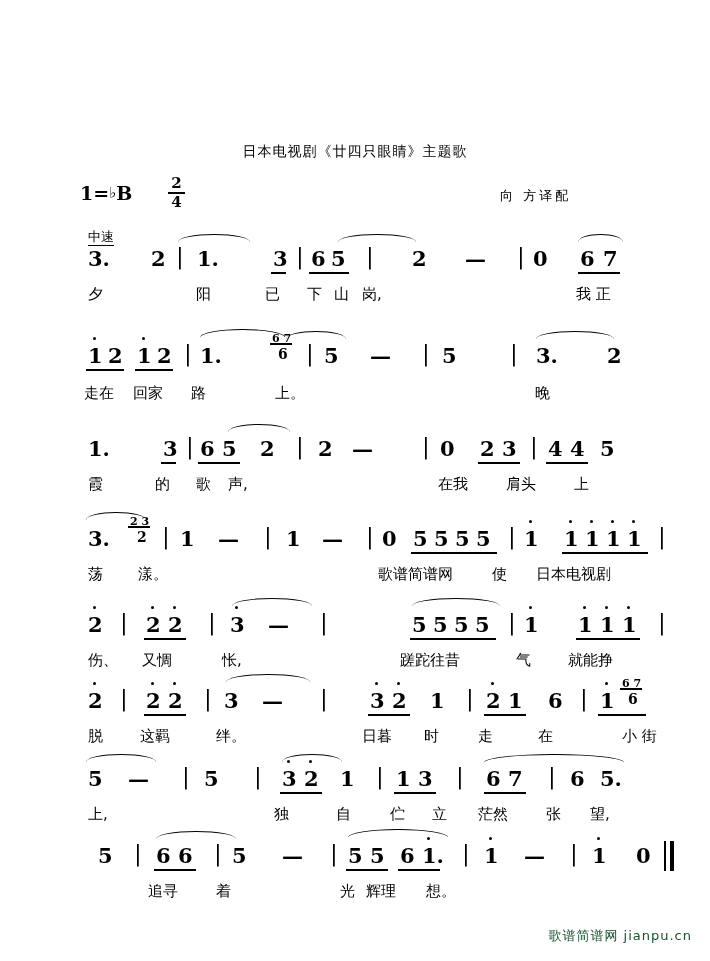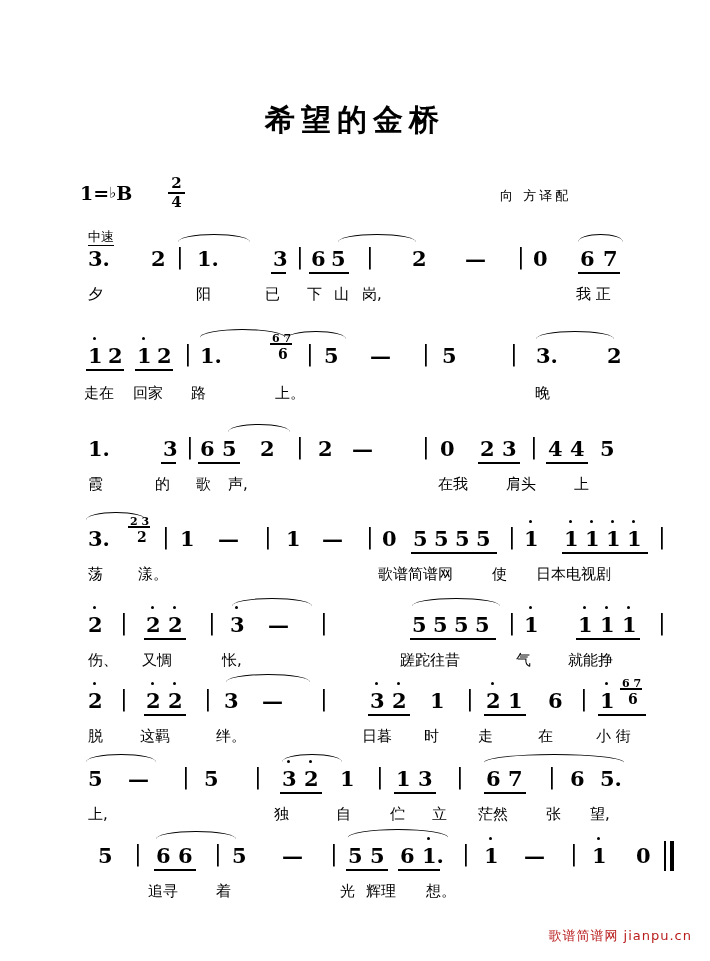--- a/index.html
+++ b/index.html
@@ -132,30 +132,30 @@
 
   
   .endbar { position: absolute; background: #000; }
 
   .watermark {
     position: absolute;
     right: 18px;
     bottom: 16px;
     font-family: "DejaVu Sans", sans-serif;
     font-size: 13px;
-    color: #b91c1c;
+    color: #14532d;
     letter-spacing: 1px;
   }
 </style>
 </head>
 <body>
 
 <div class="sheet">
 
-  <div class="title">希望的金桥</div>
+  <div class="subtitle">日本电视剧《廿四只眼睛》主题歌</div>
 
   <div class="keysig">
     <span>1=</span><span class="flat">♭</span><span>B</span>
   </div>
 
   <div class="meter">
     <span class="num">2</span>
     <span class="bar"></span>
     <span class="den">4</span>
   </div>
@@ -376,21 +376,21 @@
     <div class="beam" style="left:598px; top:24px; width:48px;"></div>
     <div class="slur" style="left:226px; top:-16px; width:84px; height:15px;"></div>
 
     <div class="lyric" style="left:88px;  top:38px;">脱</div>
     <div class="lyric" style="left:140px; top:38px;">这羁</div>
     <div class="lyric" style="left:216px; top:38px;">绊。</div>
     <div class="lyric" style="left:362px; top:38px;">日暮</div>
     <div class="lyric" style="left:424px; top:38px;">时</div>
     <div class="lyric" style="left:478px; top:38px;">走</div>
     <div class="lyric" style="left:538px; top:38px;">在</div>
-    <div class="lyric" style="left:596px; top:38px;">小 街</div>
+    <div class="lyric" style="left:622px; top:38px;">小 街</div>
   </div>
 
   <div class="row" style="top:768px;">
     <div class="note" style="left:88px;  top:0;">5</div>
     <div class="note dash" style="left:128px; top:0;">—</div>
     <div class="note barline" style="left:182px; top:-2px;">|</div>
     <div class="note" style="left:204px; top:0;">5</div>
     <div class="note barline" style="left:254px; top:-2px;">|</div>
     <div class="note" style="left:282px; top:0;">3</div>
     <div class="odot" style="left:287px; top:-8px;"></div>

